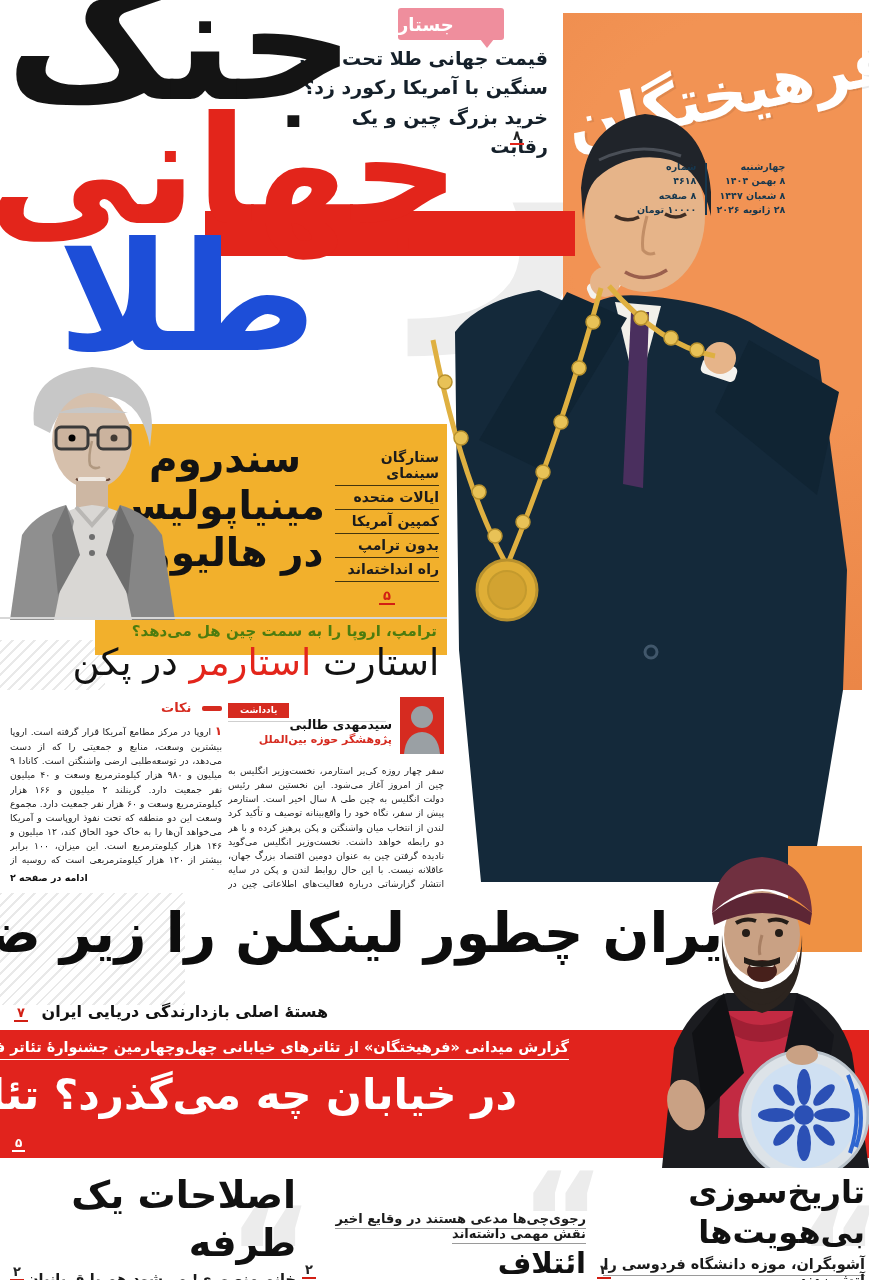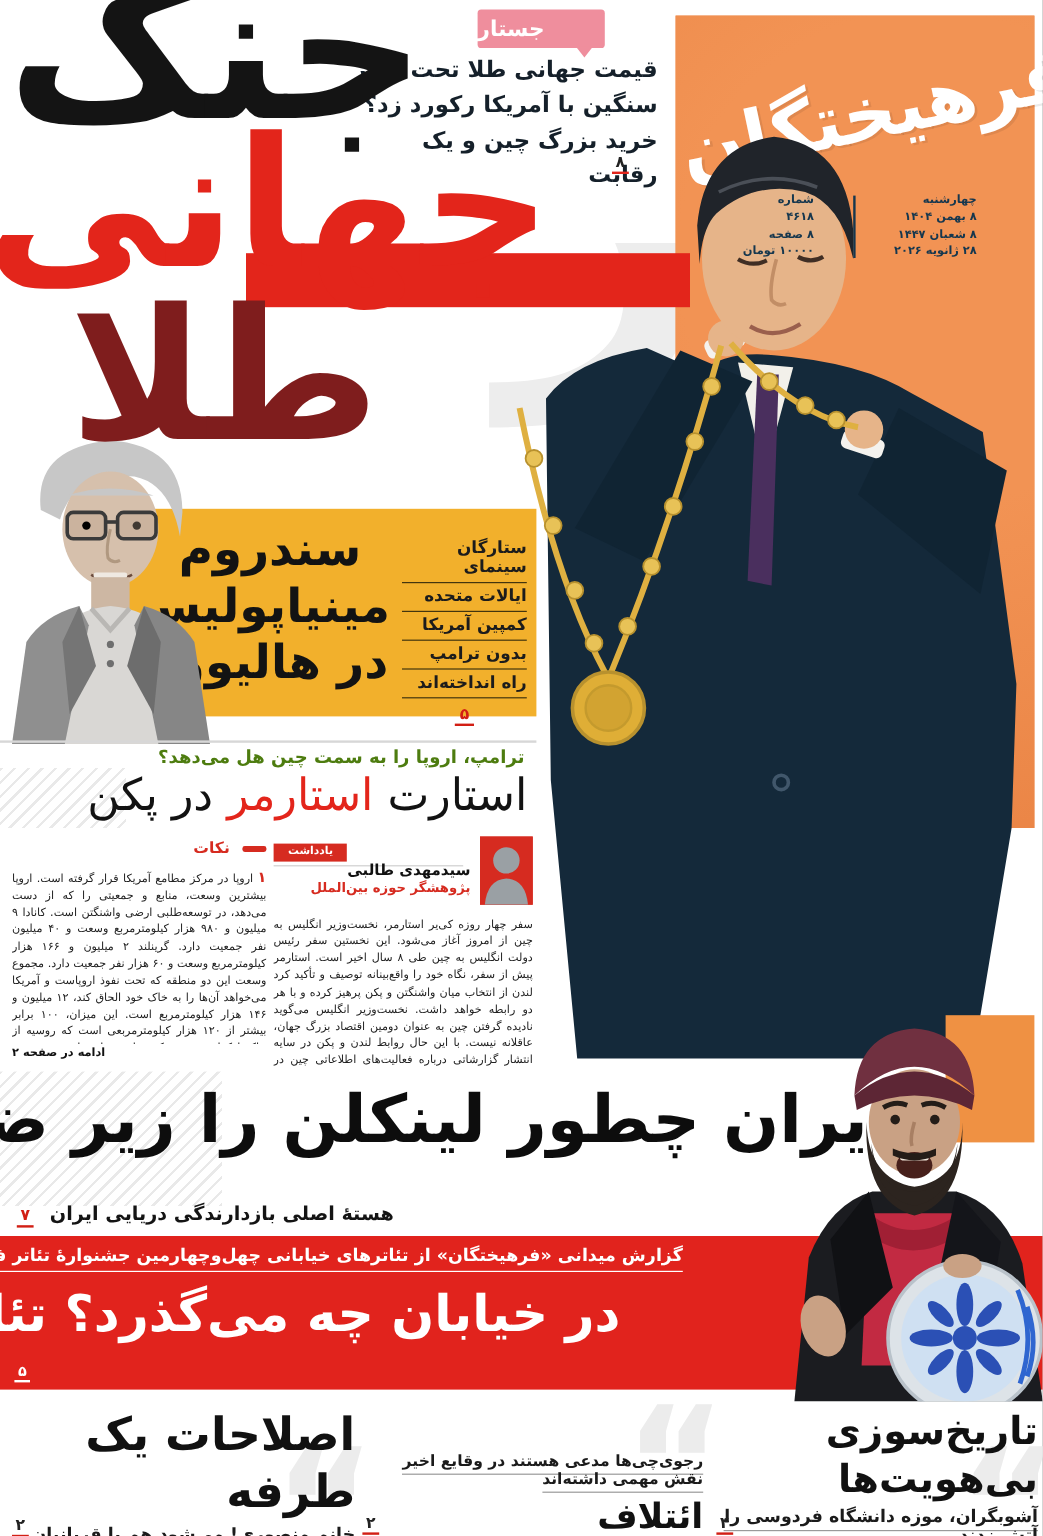--- a/index.html
+++ b/index.html
@@ -10,41 +10,41 @@
   
   .wm-letter{z-index:1;color:#ededed;font-size:300px;font-weight:bold;line-height:1;}
   .wm-quote{z-index:1;color:#ececec;font-size:130px;font-weight:bold;line-height:1;}
   .hatch{z-index:1;background:repeating-linear-gradient(135deg,#e9e9e9 0 2px,transparent 2px 8px);}
   
   #orange-box{left:563px;top:13px;width:299px;height:677px;background:#ee8a4d;z-index:2;
               background-image:radial-gradient(circle at 70% 30%, #f29354 0 40%, #ea8445 100%);}
   #logo{left:596px;top:8px;width:266px;height:170px;z-index:3;color:#ffffff;font-weight:bold;
         font-size:62px;display:flex;align-items:center;justify-content:center;
         transform:rotate(-12deg);text-shadow:2px 2px 0 rgba(0,0,0,0.08);}
-  #dateblock{left:619px;top:160px;width:195px;z-index:5;display:flex;flex-direction:row-reverse;
-             gap:9px;color:#16374e;font-size:9.5px;font-weight:bold;line-height:1.5;justify-content:space-between;}
+  #dateblock{left:637px;top:160px;width:195px;z-index:5;display:flex;flex-direction:row-reverse;
+             gap:9px;color:#16374e;font-size:9.5px;font-weight:bold;line-height:1.5;}
   #dateblock .col{text-align:right;}
   #dateblock .divider{width:2px;background:#16374e;height:52px;margin-top:3px;}
   .sp{letter-spacing:6px;}
   
   #jostar{left:398px;top:8px;width:106px;height:32px;background:#ef8e9d;border-radius:3px;z-index:6;
           color:#fff;font-weight:bold;font-size:18px;display:flex;align-items:center;justify-content:flex-end;}
   #jostar .tail{position:absolute;bottom:-8px;right:10px;width:0;height:0;
                 border-left:7px solid transparent;border-right:7px solid transparent;border-top:9px solid #ef8e9d;}
   #lead-kicker{left:288px;top:44px;width:260px;z-index:6;text-align:right;color:#15202a;
                font-size:19px;font-weight:bold;line-height:1.55;}
   #lead-page{left:510px;top:128px;z-index:6;color:#222;font-weight:bold;font-size:13px;
              border-bottom:2.5px solid #e3251b;padding:0 3px;}
   .hl-word{z-index:6;font-weight:900;line-height:1;white-space:nowrap;}
   #hl-w1{left:6px;top:-38px;font-size:162px;color:#141414;}
   #hl-band{left:205px;top:211px;width:370px;height:45px;background:#e3251b;z-index:6;}
   #hl-w2{left:-12px;top:96px;font-size:150px;color:#e3251b;}
-  #hl-w3{left:58px;top:238px;font-size:152px;color:#7f1d1d;}
-  
-  #yellow-box{left:95px;top:424px;width:352px;height:173px;background:#f2b02c;z-index:3;}
+  #hl-w3{left:58px;top:222px;font-size:152px;color:#1d4ed8;}
+  
+  #yellow-box{left:95px;top:424px;width:352px;height:231px;background:#f2b02c;z-index:3;}
   #yellow-head{position:absolute;left:30px;right:122px;top:12px;text-align:center;color:#131313;
                font-size:39px;font-weight:900;line-height:1.2;}
   #yellow-side{position:absolute;right:8px;top:22px;width:104px;font-size:14px;font-weight:bold;color:#1c1c1c;}
   #yellow-side .sl{border-bottom:1px solid #43350e;padding:3px 0 4px;text-align:right;}
   #yellow-page{text-align:center;padding-top:5px;}
   #yellow-page span{color:#d21f14;font-weight:bold;font-size:13px;border-bottom:2px solid #d21f14;padding:0 4px;}
   
   #xi-photo{left:419px;top:10px;width:450px;height:890px;z-index:4;}
   #deniro{left:0px;top:355px;width:185px;height:265px;z-index:5;}
   #actor{left:652px;top:843px;width:217px;height:325px;z-index:5;}

